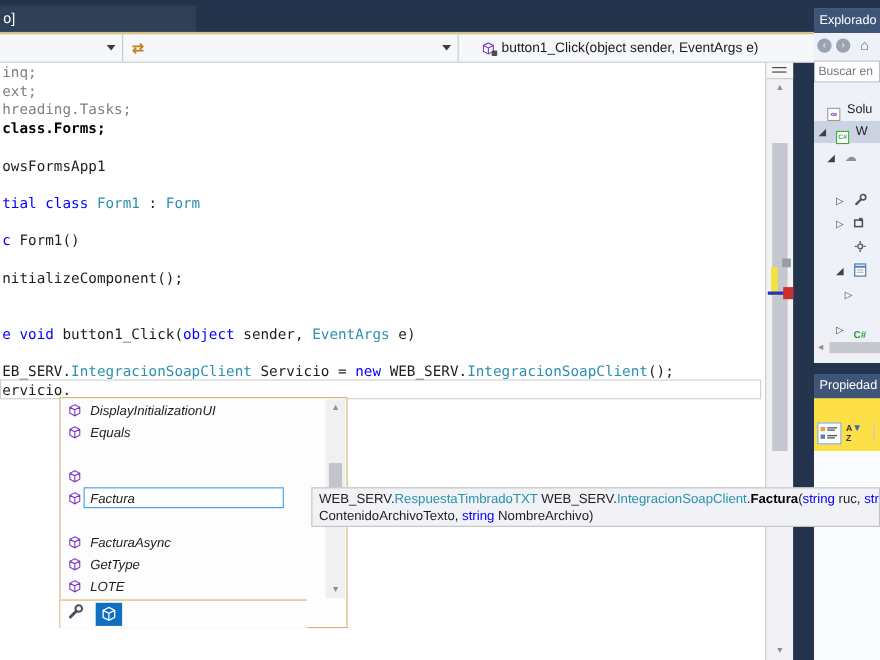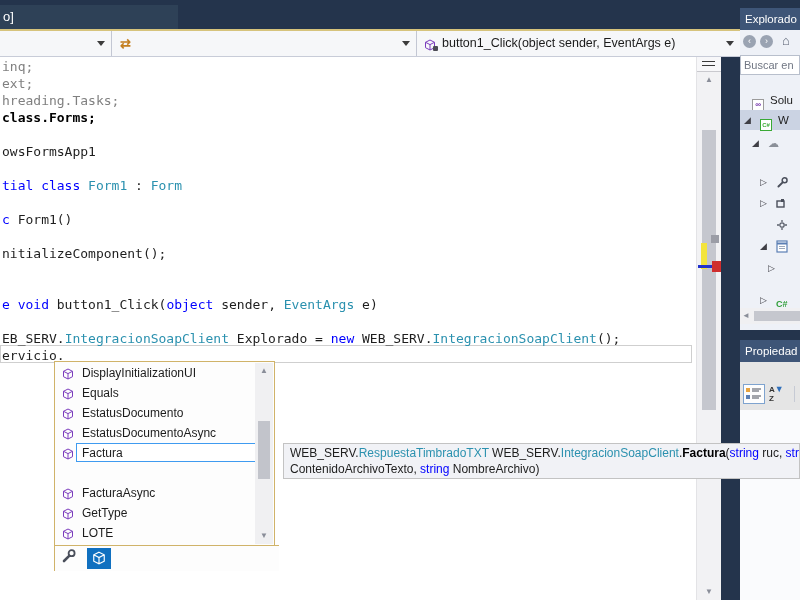--- a/index.html
+++ b/index.html
@@ -10,21 +10,21 @@
   .doc-tab{position:absolute;left:0;top:5px;width:178px;height:24px;background:#2e4157;
     color:#fff;font-size:13px;line-height:24px;padding-left:3px;box-sizing:border-box;}
   .gold-line{position:absolute;left:0;top:29px;width:740px;height:2px;background:var(--gold,#d6c37c);}
 
   
   .navbar{position:absolute;left:0;top:31px;width:740px;height:26px;background:#f6f7f9;
     border-bottom:1px solid #c8ccd8;box-sizing:border-box;}
   .nav-dd{position:absolute;top:0;height:25px;border-right:1px solid #c3c7d3;box-sizing:border-box;}
   .dd1{left:0;width:112px;}
   .dd2{left:112px;width:305px;}
-  .dd3{left:417px;width:323px;border-right:none;text-align:right;}
+  .dd3{left:431px;width:323px;border-right:none;text-align:right;}
   .nav-label{position:absolute;left:25px;top:0;line-height:25px;font-size:12.5px;color:#1b1b1b;white-space:nowrap;}
   .caret{position:absolute;right:6px;top:10px;width:0;height:0;
     border-left:4px solid transparent;border-right:4px solid transparent;border-top:5px solid #3c3c3c;}
   .cls-icon{position:absolute;left:8px;top:0;line-height:25px;font-size:13px;color:#c47f1f;font-weight:bold;}
   .mth-icon{position:absolute;left:7px;top:6px;}
   .lockdot{position:absolute;left:16px;top:15px;width:5px;height:5px;background:#4c4c55;border-radius:1px;}
 
   
   .editor{position:absolute;left:0;top:57px;width:696px;height:543px;background:#fff;}
   .cl{position:absolute;left:2px;height:17px;line-height:17px;
@@ -42,22 +42,22 @@
   .split-grip{position:absolute;left:0;top:0;width:24px;height:14px;background:#f7f7f9;border-bottom:1px solid #c9c9ce;}
   .split-grip i{position:absolute;left:5px;width:13px;height:0;border-top:1px solid #3a3a3a;}
   .sb-arrow{position:absolute;left:0;width:24px;text-align:center;font-size:8px;color:#8a8e99;line-height:12px;}
   .vthumb{position:absolute;left:5px;top:73px;width:14px;height:280px;background:#c5c7ce;}
   .mk-yellow{position:absolute;left:4px;top:186px;width:6px;height:26px;background:var(--modified,#f3e43c);}
   .mk-gray{position:absolute;left:14px;top:178px;width:8px;height:8px;background:#9b9da6;}
   .mk-blue{position:absolute;left:1px;top:208px;width:21px;height:3px;background:var(--caretmk,#2233cc);}
   .mk-red{position:absolute;left:15px;top:204px;width:9px;height:11px;background:var(--errmk,#cf2e2e);}
 
   
-  .isense{position:absolute;left:54px;top:361px;width:221px;height:210px;background:#fdfdfd;
-    border:1px solid var(--sense-border,#d0b369);box-sizing:border-box;z-index:5;}
+  .isense{position:absolute;left:54px;top:361px;width:262px;height:210px;background:#fdfdfd;
+    border:1px solid var(--sense-border,#d0b369);box-sizing:border-box;z-index:5;font-style:italic;}
   .is-row{position:absolute;left:0;width:200px;height:20px;}
   .is-ico{position:absolute;left:7px;top:3px;}
   .is-label{position:absolute;left:27px;top:0;line-height:20px;font-size:12px;color:#1c1c1c;white-space:nowrap;}
   .is-selbox{position:absolute;left:21px;top:0;width:182px;height:19px;border:1px solid var(--sel,#3f9bf0);background:#fff;box-sizing:border-box;}
   .is-sel .is-label{z-index:2;}
   .is-scroll{position:absolute;right:1px;top:1px;width:18px;height:181px;background:#f0f0f2;}
   .is-thumb{position:absolute;left:3px;top:58px;width:12px;height:58px;background:#c2c4cb;}
   .is-sb-arrow{position:absolute;left:0;width:18px;text-align:center;font-size:8px;color:#8a8e99;line-height:12px;}
   .is-filter{position:absolute;left:0;top:183px;width:224px;height:25px;border-top:1px solid var(--sense-border,#d0b369);background:#fdfdfd;}
   .flt-btn{position:absolute;top:2px;width:24px;height:21px;}
@@ -65,21 +65,21 @@
   .flt-wrench{left:6px;}
 
   
   .sig-tip{position:absolute;left:283px;top:443px;width:517px;height:36px;background:#f1f2f6;
     border:1px solid #c3c3c3;box-sizing:border-box;z-index:6;padding:1px 6px;
     font-size:12px;line-height:16px;color:#1e1e1e;white-space:nowrap;overflow:hidden;}
 
   
   .panel{position:absolute;left:740px;width:60px;background:#eef1f7;overflow:hidden;}
   .explorer{top:8px;height:322px;}
-  .props{top:340px;height:260px;background:#e5e5e5;}
+  .props{top:340px;height:260px;background:#fde047;}
   .p-header{position:absolute;left:0;top:0;width:60px;height:22px;background:var(--hdr,#3e5577);
     color:#fff;font-size:11.5px;line-height:22px;padding-left:5px;box-sizing:border-box;white-space:nowrap;}
   .x-toolbar{position:absolute;left:0;top:22px;width:60px;height:24px;}
   .navcircle{position:absolute;top:5px;width:13px;height:13px;border-radius:50%;background:#9aa3b2;
     color:#fff;font-size:9px;line-height:13px;text-align:center;}
   .home-ico{position:absolute;left:42px;top:3px;font-size:13px;color:#5a6374;}
   .x-search{position:absolute;left:0px;top:47px;width:60px;height:20px;background:#fff;border:1px solid #b8bfcc;
     box-sizing:border-box;font-size:11px;color:#707683;line-height:18px;padding-left:3px;white-space:nowrap;}
   .tree-row{position:absolute;left:0;width:60px;height:20px;font-size:11.5px;color:#1e1e1e;line-height:20px;white-space:nowrap;}
   .tree-sel{background:var(--treesel,#cbd3e3);}
@@ -134,21 +134,21 @@
 
     <div class="cl" style="top:1px"><span class="tk-dim">inq;</span></div>
     <div class="cl" style="top:18px"><span class="tk-dim">ext;</span></div>
     <div class="cl" style="top:35px"><span class="tk-dim">hreading.Tasks;</span></div>
     <div class="cl" style="top:52px"><span class="tk-bold">class.Forms;</span></div>
     <div class="cl" style="top:86px"><span class="tk-plain">owsFormsApp1</span></div>
     <div class="cl" style="top:120px"><span class="tk-kw">tial class </span><span class="tk-type">Form1 </span><span class="tk-plain">: </span><span class="tk-type">Form</span></div>
     <div class="cl" style="top:154px"><span class="tk-kw">c </span><span class="tk-plain">Form1()</span></div>
     <div class="cl" style="top:188px"><span class="tk-plain">nitializeComponent();</span></div>
     <div class="cl" style="top:239px"><span class="tk-kw">e void </span><span class="tk-plain">button1_Click(</span><span class="tk-kw">object </span><span class="tk-plain">sender, </span><span class="tk-type">EventArgs </span><span class="tk-plain">e)</span></div>
-    <div class="cl" style="top:273px"><span class="tk-plain">EB_SERV.</span><span class="tk-type">IntegracionSoapClient </span><span class="tk-plain">Explorado = </span><span class="tk-kw">new </span><span class="tk-plain">WEB_SERV.</span><span class="tk-type">IntegracionSoapClient</span><span class="tk-plain">();</span></div>
+    <div class="cl" style="top:273px"><span class="tk-plain">EB_SERV.</span><span class="tk-type">IntegracionSoapClient </span><span class="tk-plain">Servicio = </span><span class="tk-kw">new </span><span class="tk-plain">WEB_SERV.</span><span class="tk-type">IntegracionSoapClient</span><span class="tk-plain">();</span></div>
     <div class="cl" style="top:290px"><span class="tk-plain">ervicio.</span></div>
     <div class="squiggle"></div>
   </div>
 
   <div class="vscroll">
     <div class="split-grip">
         <i style="top:4px"></i>
         <i style="top:8px"></i>
       </div>
     <div class="sb-arrow" style="top:17px">▲</div>
@@ -166,31 +166,24 @@
             <path d="M6 1 L10.5 3.3 V8.7 L6 11 L1.5 8.7 V3.3 Z M1.5 3.3 L6 5.6 L10.5 3.3 M6 5.6 V11" fill="none" stroke="#7b3cbd" stroke-width="1"></path>
           </svg></span>
       <span class="is-label">DisplayInitializationUI</span>
     </div>
     <div class="is-row" style="top:21px">
       <span class="is-ico"><svg width="12" height="12" viewBox="0 0 12 12">
             <path d="M6 1 L10.5 3.3 V8.7 L6 11 L1.5 8.7 V3.3 Z M1.5 3.3 L6 5.6 L10.5 3.3 M6 5.6 V11" fill="none" stroke="#7b3cbd" stroke-width="1"></path>
           </svg></span>
       <span class="is-label">Equals</span>
     </div>
-    <div class="is-row" style="top:41px">
-      <span class="is-ico"><svg width="12" height="12" viewBox="0 0 12 12">
-            <path d="M6 1 L10.5 3.3 V8.7 L6 11 L1.5 8.7 V3.3 Z M1.5 3.3 L6 5.6 L10.5 3.3 M6 5.6 V11" fill="none" stroke="#7b3cbd" stroke-width="1"></path>
-          </svg></span>
-      <span class="is-label">EstatusDocumento</span>
-    </div>
     <div class="is-row" style="top:61px">
       <span class="is-ico"><svg width="12" height="12" viewBox="0 0 12 12">
             <path d="M6 1 L10.5 3.3 V8.7 L6 11 L1.5 8.7 V3.3 Z M1.5 3.3 L6 5.6 L10.5 3.3 M6 5.6 V11" fill="none" stroke="#7b3cbd" stroke-width="1"></path>
           </svg></span>
-      <span class="is-label">EstatusDocumentoAsync</span>
     </div>
     <div class="is-row is-sel" style="top:81px">
       <div class="is-selbox"></div>
       <span class="is-ico"><svg width="12" height="12" viewBox="0 0 12 12">
             <path d="M6 1 L10.5 3.3 V8.7 L6 11 L1.5 8.7 V3.3 Z M1.5 3.3 L6 5.6 L10.5 3.3 M6 5.6 V11" fill="none" stroke="#7b3cbd" stroke-width="1"></path>
           </svg></span>
       <span class="is-label">Factura</span>
     </div>
     <div class="is-row" style="top:121px">
       <span class="is-ico"><svg width="12" height="12" viewBox="0 0 12 12">

